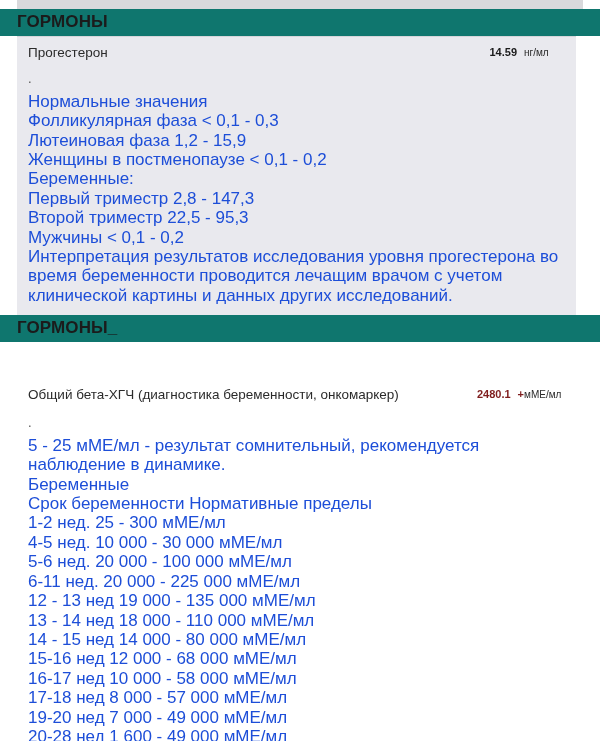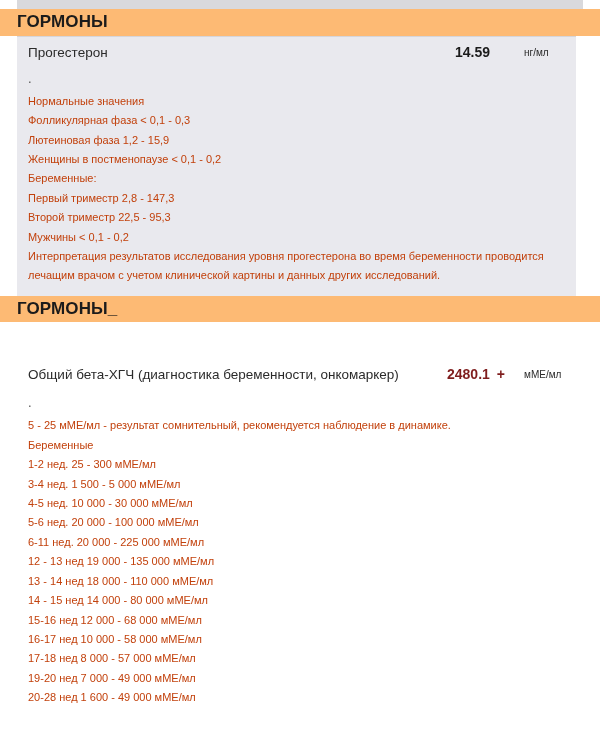--- a/index.html
+++ b/index.html
@@ -45,21 +45,21 @@
   
   .section { position: relative; }
 
   .section-title {
     font-size: 17px;
     font-weight: bold;
     color: #1b1b1b;
     letter-spacing: .1px;
     padding: 4px 0 4px 17px;
     line-height: 1.1;
-    background: #fdba74;
+    background: #0f766e;
   }
 
   .panel {
     margin: 0 24px 0 17px;
     padding: 0;
   }
   .panel.shaded { background: #e9e9ee; }
   .panel.plain  { background: #ffffff; margin-right: 10px; }
 
   
@@ -73,22 +73,22 @@
 
   .analyte-name {
     flex: 0 0 400px;
     padding-left: 11px;
     font-size: 13.5px;
     line-height: 19px;
     color: #2b2b2b;
   }
   .result-value {
     flex: 0 0 96px;
-    text-align: center;
-    font-size: 14px;
+    text-align: right;
+    font-size: 11px;
     font-weight: bold;
     line-height: 19px;
     white-space: nowrap;
   }
   .result-value.normal { color: #1b1b1b; }
   .result-value.high   { color: #7f1d1d; }
   .flag {
     font-weight: bold;
     margin-left: 7px;
   }
@@ -100,23 +100,23 @@
     white-space: nowrap;
   }
 
   
   .ref-block {
     padding: 4px 12px 10px 11px;
   }
   .panel.plain .ref-block { padding-top: 6px; }
 
   .ref-line {
-    font-size: 11px;
+    font-size: 17px;
     line-height: 19.4px;
-    color: #c2410c;
+    color: #1d4ed8;
     white-space: pre-wrap;
   }
   .ref-line.dot {
     font-size: 13px;
     line-height: 17px;
     color: #555;
   }
   .ref-line.para {
     white-space: normal;
   }
@@ -165,22 +165,22 @@
         <div class="result-value high">
           <span>2480.1</span><span class="flag">+</span>
         </div>
         <div class="result-units">мМЕ/мл</div>
       </div>
       <div class="ref-block">
         <div class="ref-line dot">.</div>
         <div class="spacer-sm"></div>
         <div class="ref-line">5 - 25 мМЕ/мл - результат сомнительный, рекомендуется наблюдение в динамике.</div>
         <div class="ref-line">Беременные</div>
+        <div class="ref-line">Срок беременности Нормативные пределы</div>
         <div class="ref-line">1-2 нед. 25 - 300 мМЕ/мл</div>
-        <div class="ref-line">3-4 нед. 1 500 - 5 000 мМЕ/мл</div>
         <div class="ref-line">4-5 нед. 10 000 - 30 000 мМЕ/мл</div>
         <div class="ref-line">5-6 нед. 20 000 - 100 000 мМЕ/мл</div>
         <div class="ref-line">6-11 нед. 20 000 - 225 000 мМЕ/мл</div>
         <div class="ref-line">12 - 13 нед 19 000 - 135 000 мМЕ/мл</div>
         <div class="ref-line">13 - 14 нед 18 000 - 110 000 мМЕ/мл</div>
         <div class="ref-line">14 - 15 нед 14 000 - 80 000 мМЕ/мл</div>
         <div class="ref-line">15-16 нед 12 000 - 68 000 мМЕ/мл</div>
         <div class="ref-line">16-17 нед 10 000 - 58 000 мМЕ/мл</div>
         <div class="ref-line">17-18 нед 8 000 - 57 000 мМЕ/мл</div>
         <div class="ref-line">19-20 нед 7 000 - 49 000 мМЕ/мл</div>

